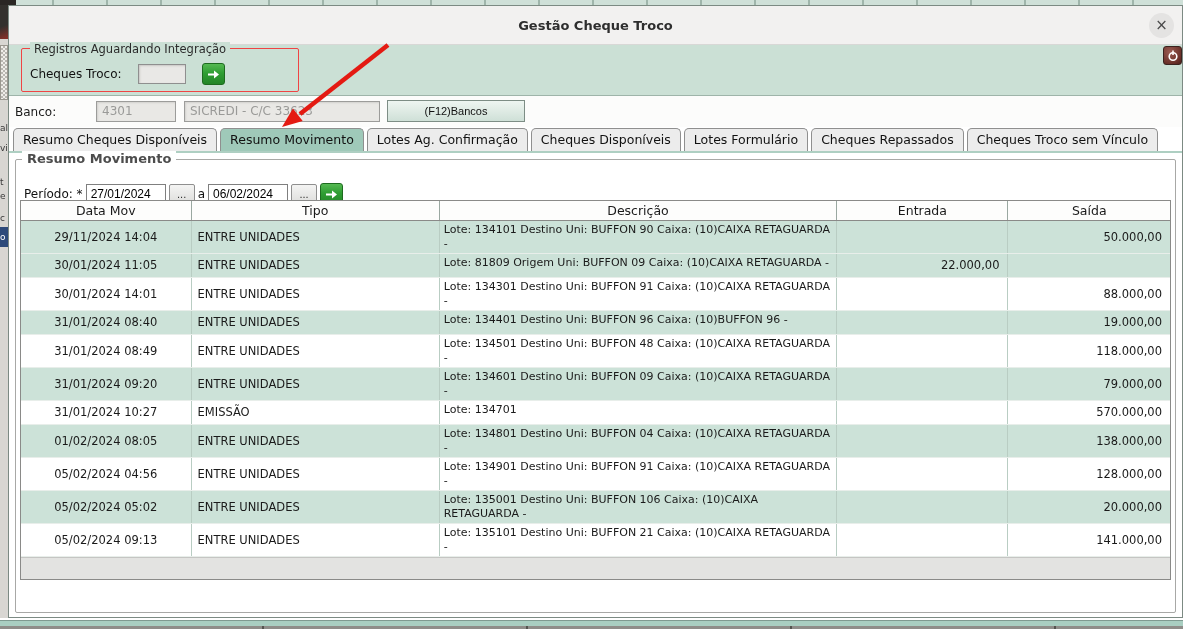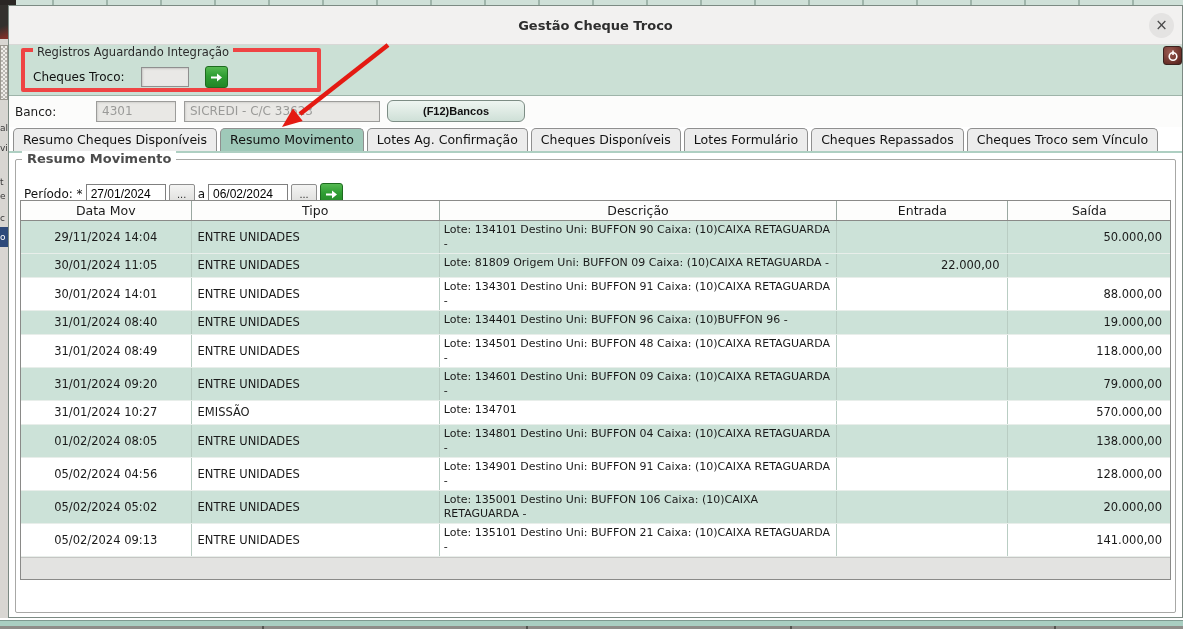--- a/index.html
+++ b/index.html
@@ -25,37 +25,37 @@
   .dialog { position:absolute; left:8px; top:5px; width:1175px; height:613px; background:#ffffff;
     border:1px solid #7c8a83; box-shadow:inset 0 0 0 1px #f4f4f2; display:flex; flex-direction:column; }
 
   .titlebar { height:39px; background:#f2f1f0; border-bottom:1px solid #d8d8d6; position:relative;
     display:flex; align-items:center; justify-content:center; flex:0 0 auto; }
   .titlebar .title { font-weight:bold; font-size:13px; color:#2e2e2e; }
   .close-btn { position:absolute; right:8px; top:7px; width:25px; height:25px; border-radius:50%;
     background:#e4e3e2; color:#4a4a4a; font-size:15px; line-height:25px; text-align:center; cursor:pointer; }
 
   .green-panel { height:51px; background:#cbe0d5; border-bottom:1px solid #9eb4a9; position:relative; flex:0 0 auto; }
-  .pending-group { position:absolute; left:12px; top:3px; width:300px; height:44px; border:4px solid #ef4444; border-radius:2px; }
+  .pending-group { position:absolute; left:12px; top:3px; width:278px; height:44px; border:1px solid #ef4444; border-radius:2px; }
   .pending-group .legend { position:absolute; left:8px; top:-7px; background:#cbe0d5; padding:0 4px; font-size:11.5px; color:#2b2b2b; }
   .pending-row { position:absolute; left:8px; top:14px; display:flex; align-items:center; gap:16px; }
   .pending-row label { font-size:12px; color:#111; }
   .input-small { width:48px; height:20px; background:#e9e8e6; border:1px solid #8f8f8f; box-shadow:inset 1px 1px 2px #c9c8c5; font-size:11px; padding:0 3px; }
   .btn-go { width:23px; height:22px; border:1px solid #1d6b1f; border-radius:3px;
     background:linear-gradient(#55b952,#2f9e33 45%,#238527); display:inline-flex; align-items:center; justify-content:center; cursor:pointer; }
   .power-btn { position:absolute; right:0; top:1px; width:19px; height:19px; border:1px solid #3a231f; border-radius:3px;
     background:radial-gradient(circle at 35% 30%,#9a5c52,#6b312a 70%,#4c1f1a); display:flex; align-items:center; justify-content:center; cursor:pointer; }
 
   .banco-row { height:31px; background:#fcfcfb; position:relative; flex:0 0 auto; display:flex; align-items:center; }
   .banco-row label { position:absolute; left:6px; }
   .field-disabled { height:21px; background:#e9e8e5; border:1px solid #9c9c9a; box-shadow:inset 1px 1px 2px #d2d1ce; color:#9a9a98; font-size:12px; padding:2px 5px; overflow:hidden; white-space:nowrap; }
   .f-banco-code { position:absolute; left:87px; width:80px; }
   .f-banco-name { position:absolute; left:175px; width:196px; }
-  .btn-bancos { position:absolute; left:378px; top:4px; width:138px; height:22px; border:1px solid #7d8d85; border-radius:6px;
-    background:linear-gradient(#eef5f1,#cfe0d7); font-size:11px; font-weight:bold; color:#111; cursor:pointer; }
+  .btn-bancos { position:absolute; left:378px; top:4px; width:138px; height:22px; border:1px solid #7d8d85; border-radius:0;
+    background:linear-gradient(#eef5f1,#cfe0d7); font-size:11px; font-weight:normal; color:#111; cursor:pointer; }
 
   .tabbar { height:26px; flex:0 0 auto; display:flex; align-items:flex-end; padding-left:4px; border-bottom:2px solid #aecfc2; background:#ffffff; }
   .tab { border:1px solid #8f8f8f; border-bottom:none; border-radius:5px 5px 0 0; background:#ececec;
     padding:3px 9px 4px 9px; margin-right:3px; font-size:12.5px; color:#111; white-space:nowrap; cursor:pointer; }
   .tab.active { background:#9fc9b9; font-weight:normal; }
 
   .content { flex:1 1 auto; position:relative; background:#fff; padding:8px 6px 6px 6px; }
   .groupbox { position:absolute; left:6px; right:6px; top:6px; bottom:4px; border:1px solid #a8a8a6; border-radius:2px; }
   .groupbox > .legend { position:absolute; left:6px; top:-9px; background:#fff; padding:0 5px; font-weight:bold; font-size:13px; color:#4d4d4d; }
 

